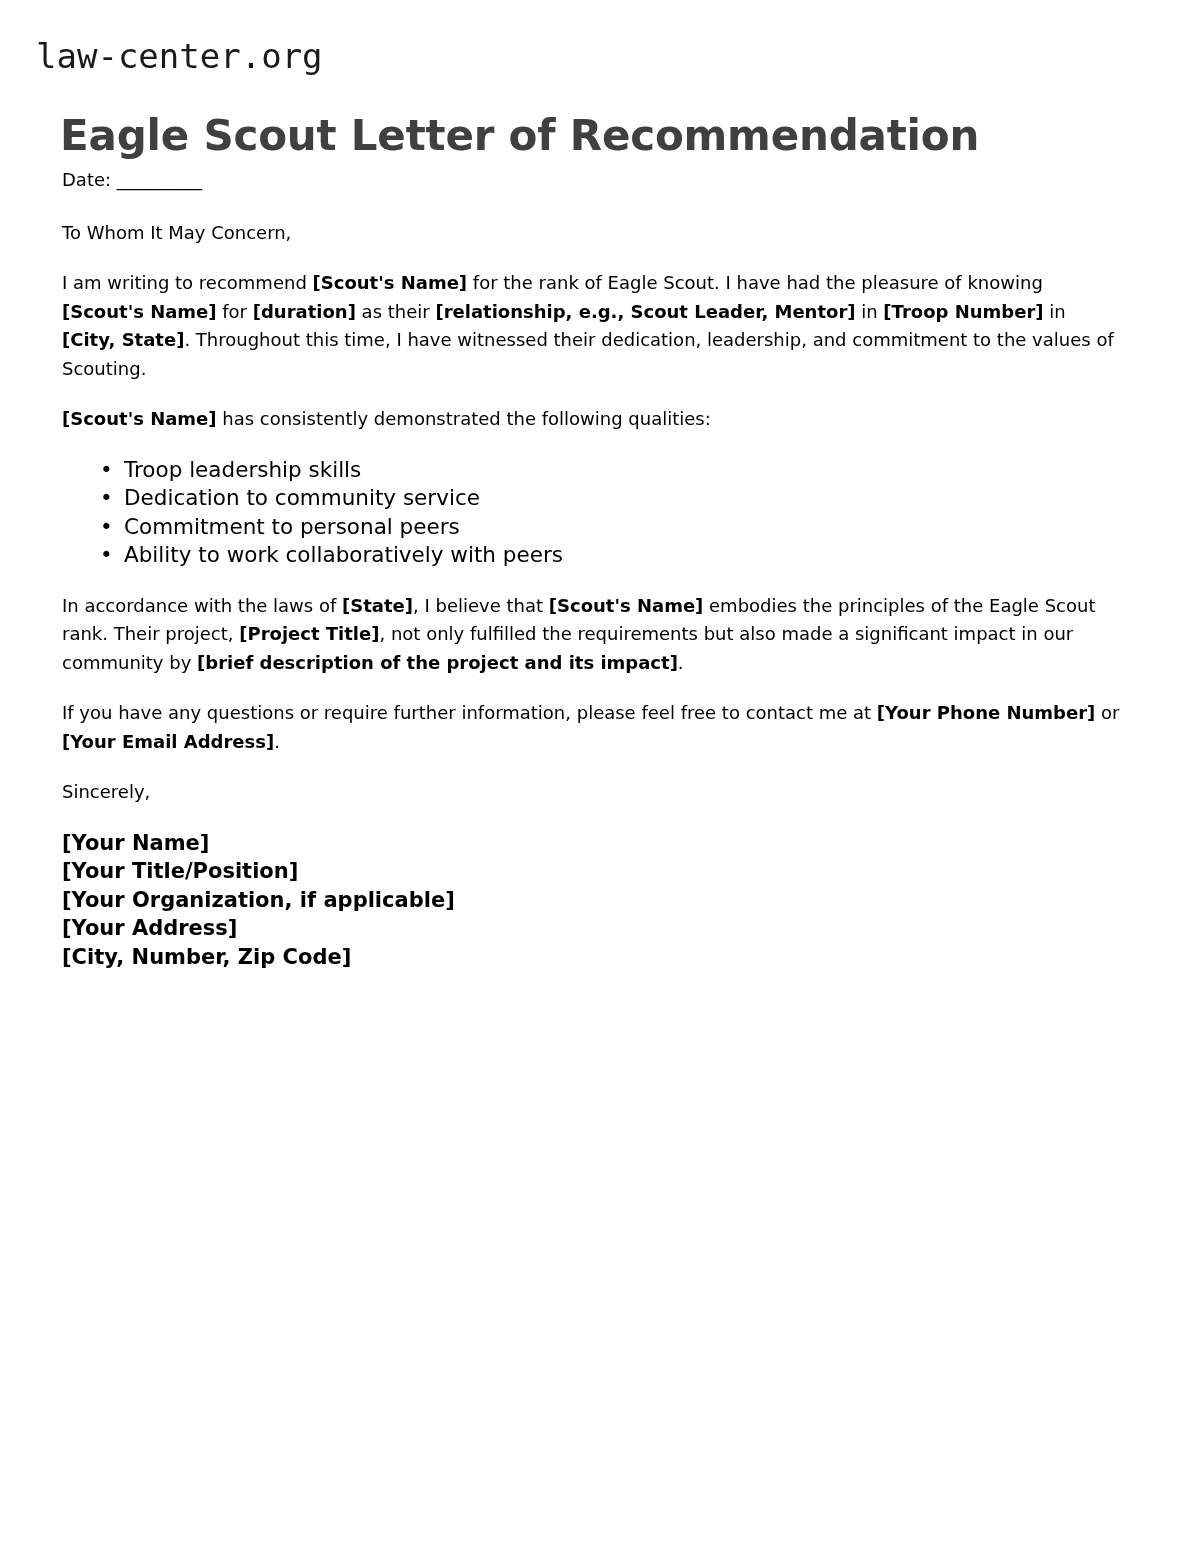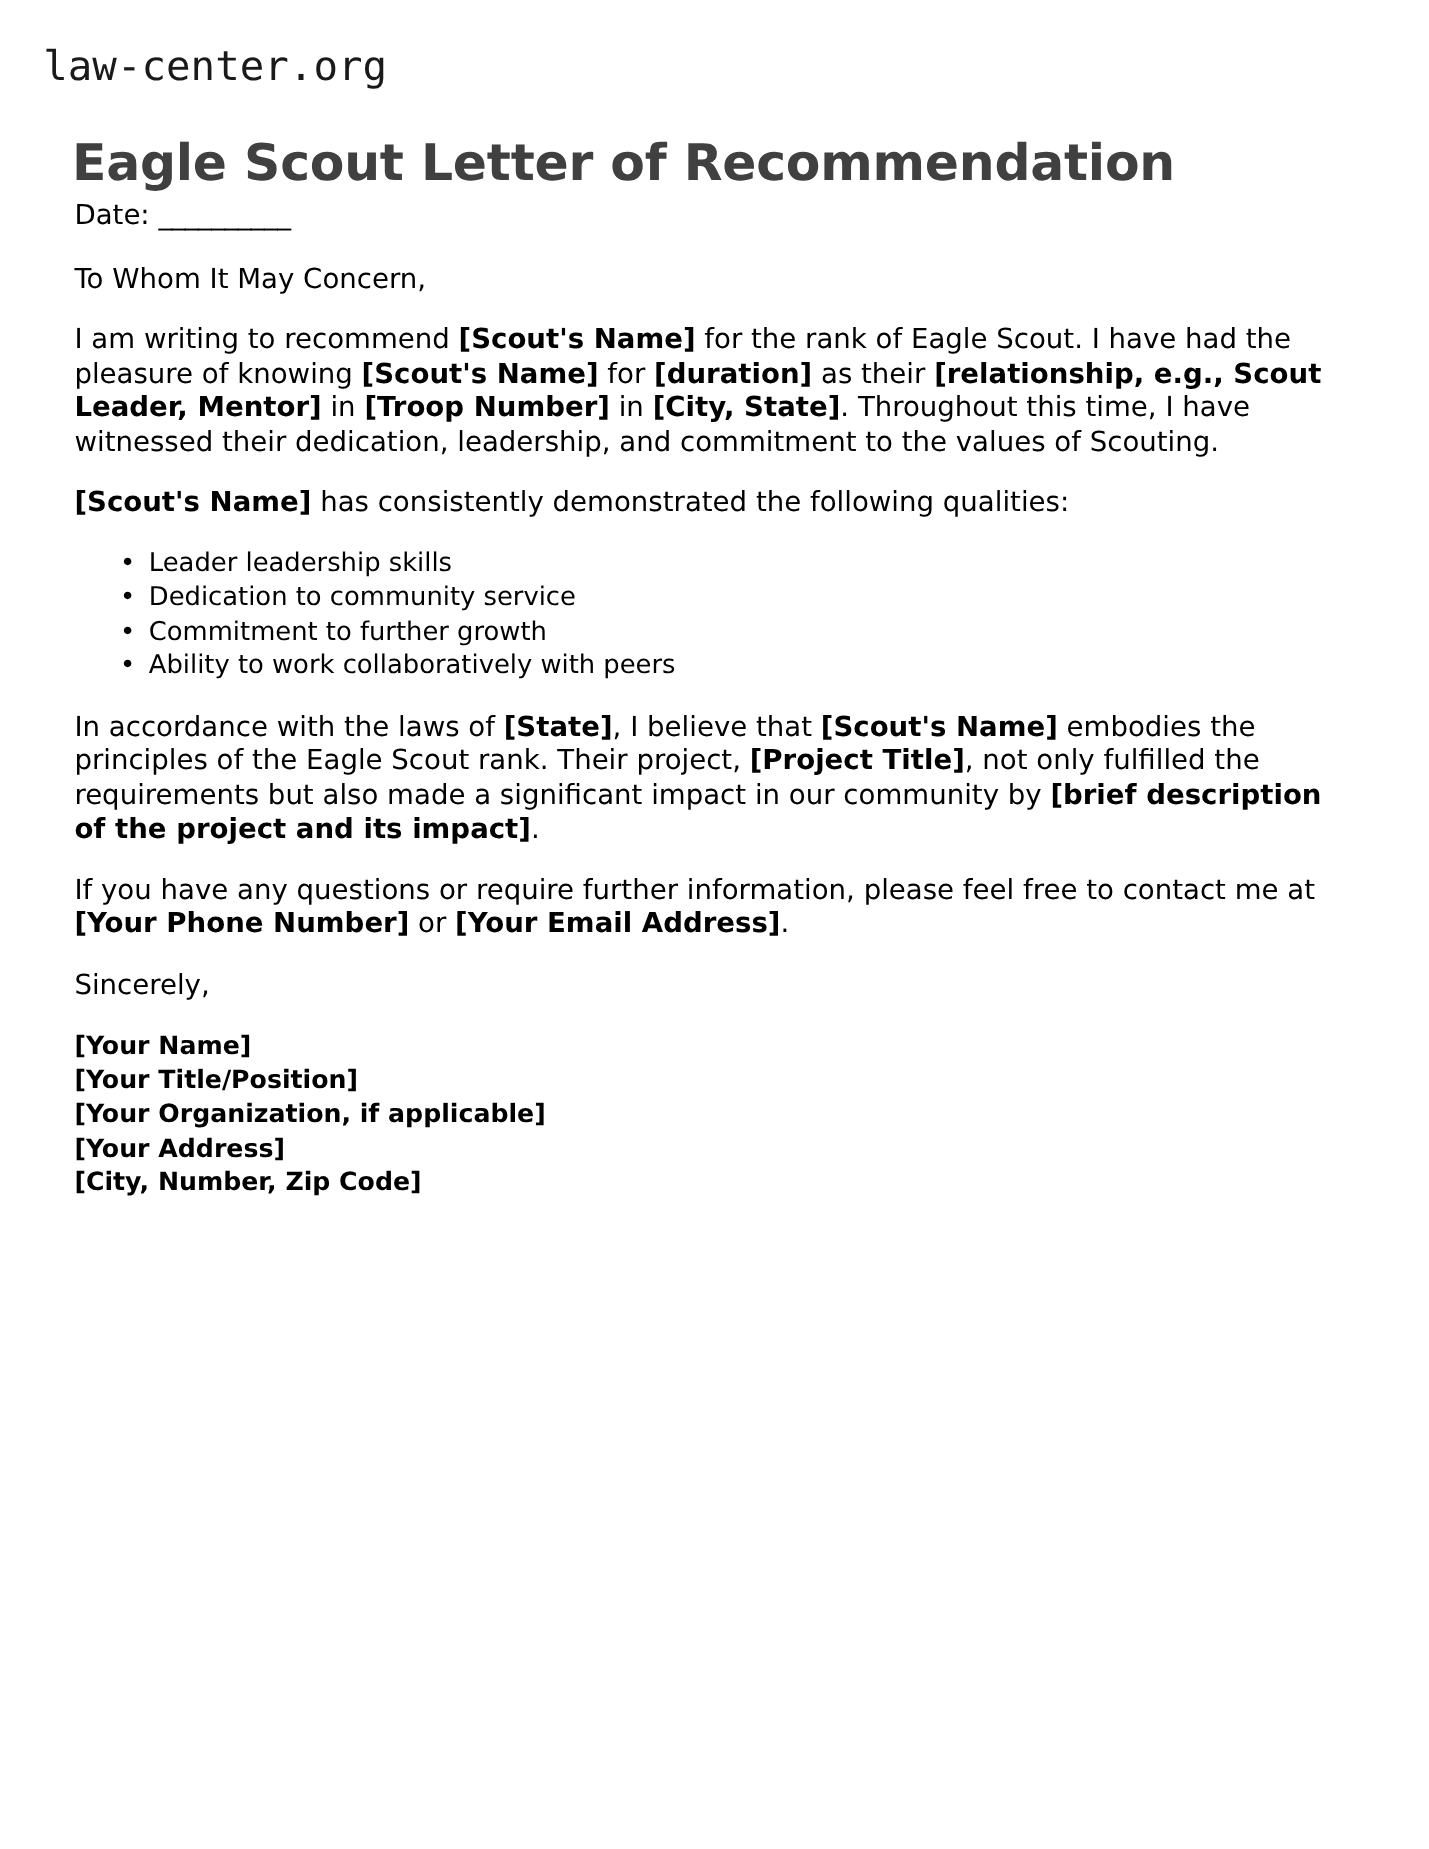--- a/index.html
+++ b/index.html
@@ -53,21 +53,21 @@
 
   
   .content {
     position: absolute;
     left: 62px;
     top: 166px;
     width: 1060px;
   }
 
   .para {
-    font-size: 23px;
+    font-size: 18px;
     line-height: 28.5px;
     font-weight: 400;
     margin: 0 0 22px 0;
     text-align: left;
     color: #000000;
   }
 
   .para:last-child { margin-bottom: 0; }
 
   .date-line {
@@ -128,23 +128,23 @@
       <span class="blank-rule">__________</span>
     </p>
 
     <p class="para">To Whom It May Concern,</p>
 
     <p class="para"><span>I am writing to recommend </span><span style="font-weight: 700;">[Scout's Name]</span><span> for the rank of Eagle Scout. I have had the pleasure of knowing </span><span style="font-weight: 700;">[Scout's Name]</span><span> for </span><span style="font-weight: 700;">[duration]</span><span> as their </span><span style="font-weight: 700;">[relationship, e.g., Scout Leader, Mentor]</span><span> in </span><span style="font-weight: 700;">[Troop Number]</span><span> in </span><span style="font-weight: 700;">[City, State]</span><span>. Throughout this time, I have witnessed their dedication, leadership, and commitment to the values of Scouting.</span></p>
 
     <p class="para"><span style="font-weight: 700;">[Scout's Name]</span><span> has consistently demonstrated the following qualities:</span></p>
 
     <ul class="qualities">
-        <li><span class="bullet-dot">•</span><span>Leader leadership skills</span></li>
+        <li><span class="bullet-dot">•</span><span>Troop leadership skills</span></li>
         <li><span class="bullet-dot">•</span><span>Dedication to community service</span></li>
-        <li><span class="bullet-dot">•</span><span>Commitment to further growth</span></li>
+        <li><span class="bullet-dot">•</span><span>Commitment to personal peers</span></li>
         <li><span class="bullet-dot">•</span><span>Ability to work collaboratively with peers</span></li>
       </ul>
 
     <p class="para"><span>In accordance with the laws of </span><span style="font-weight: 700;">[State]</span><span>, I believe that </span><span style="font-weight: 700;">[Scout's Name]</span><span> embodies the principles of the Eagle Scout rank. Their project, </span><span style="font-weight: 700;">[Project Title]</span><span>, not only fulfilled the requirements but also made a significant impact in our community by </span><span style="font-weight: 700;">[brief description of the project and its impact]</span><span>.</span></p>
 
 
     <p class="para"><span>If you have any questions or require further information, please feel free to contact me at </span><span style="font-weight: 700;">[Your Phone Number]</span><span> or </span><span style="font-weight: 700;">[Your Email Address]</span><span>.</span></p>
 
     <p class="para spacer-sincerely">Sincerely,</p>
 

